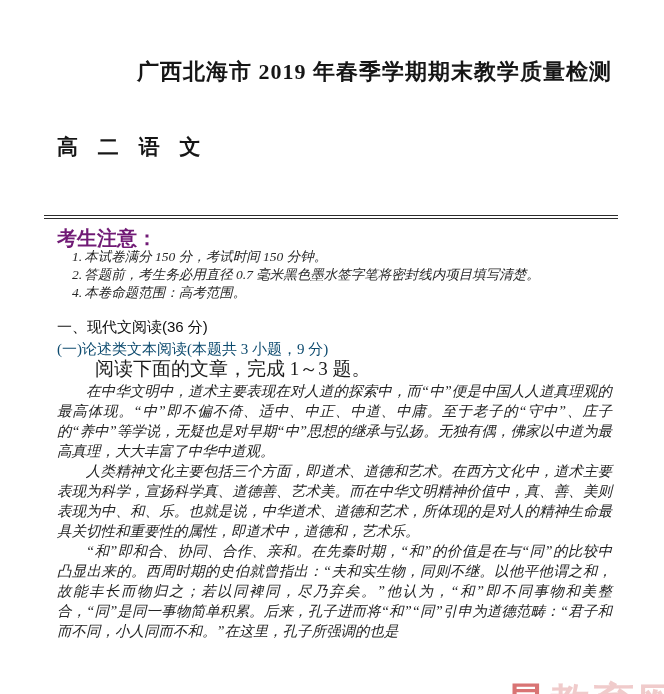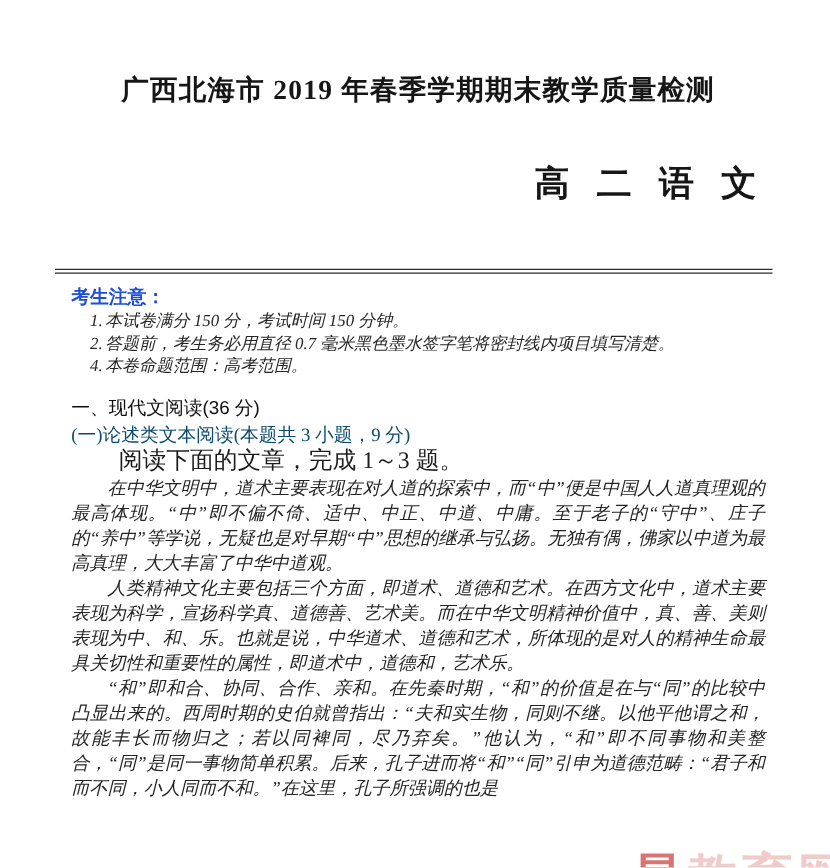--- a/index.html
+++ b/index.html
@@ -15,54 +15,54 @@
   .sheet {
     position: relative;
     width: 664px;
     height: 694px;
     padding: 0 52px 0 57px;
     box-sizing: border-box;
   }
   
   .exam-title {
     margin: 56px 0 0 0;
-    text-align: center;
+    text-align: right;
     font-family: "Liberation Serif", serif;
     font-size: 22px;
     font-weight: bold;
     line-height: 32px;
     letter-spacing: 1px;
     color: #161616;
   }
   .exam-subject {
     margin: 45px 0 0 0;
-    text-align: right;
+    text-align: left;
     font-family: "Liberation Sans", sans-serif;
-    font-size: 28px;
+    font-size: 21px;
     font-weight: bold;
     line-height: 28px;
     letter-spacing: 7px;
     color: #161616;
   }
   .double-rule {
     margin-top: 54px;
     margin-left: -13px;
     margin-right: -6px;
     height: 2px;
     border-top: 1.5px solid #2c2c2c;
     border-bottom: 1px solid #2c2c2c;
   }
   
   .notice-heading {
     margin-top: 9px;
     font-family: "Liberation Sans", sans-serif;
     font-weight: bold;
-    font-size: 15px;
+    font-size: 20px;
     line-height: 20px;
-    color: #1d4ed8;
+    color: #701a75;
   }
   .notice-items {
     margin-left: 15px;
     font-size: 13.5px;
     font-style: italic;
     line-height: 18px;
     text-align: justify;
     color: #262626;
   }
   .n-item {

